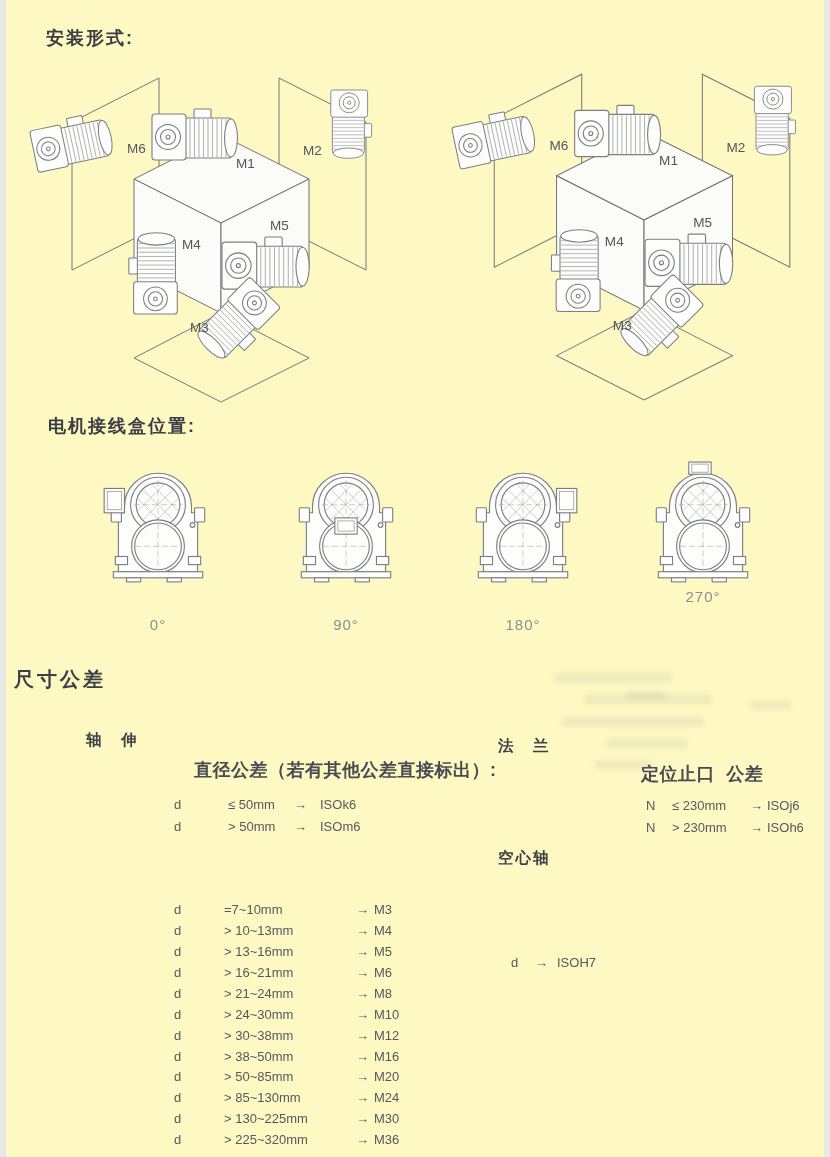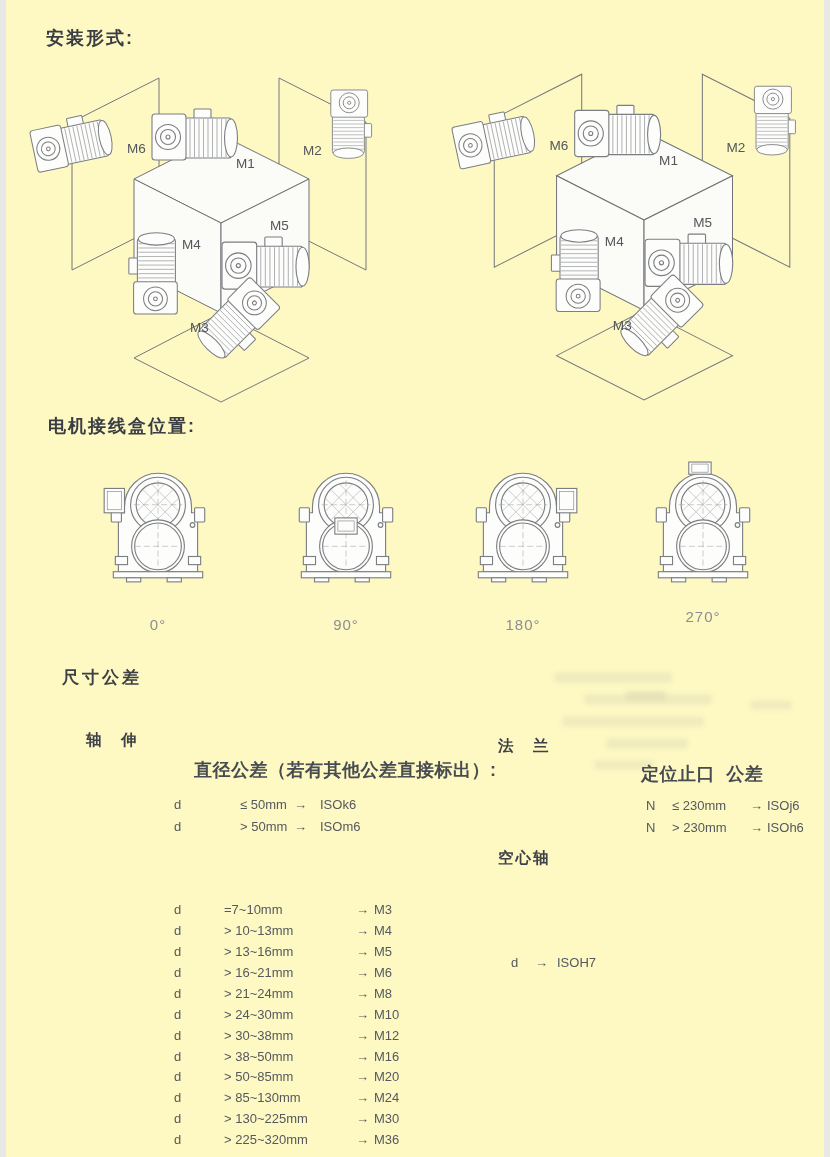--- a/index.html
+++ b/index.html
@@ -4,28 +4,28 @@
 <style>
   html,body{margin:0;padding:0;background:#e8e8e6;}
   .page{
     position:relative;width:818px;height:1157px;margin:0 auto;
     background:#fef9c3;overflow:hidden;
     font-family:"Liberation Sans","DejaVu Sans",sans-serif;
     color:#4e525a;
   }
   .abs{position:absolute;}
   .h-main{font-size:18px;font-weight:700;color:#3a3e44;letter-spacing:2px;}
-  .h-dim{font-size:17px;font-weight:600;color:#3c4046;letter-spacing:3px;margin-left:48px;}
+  .h-dim{font-size:20px;font-weight:600;color:#3c4046;letter-spacing:3px;}
   .h-sub{font-size:15.5px;font-weight:700;color:#3e4248;letter-spacing:2px;}
   .note{font-size:18px;font-weight:600;color:#474b52;letter-spacing:0.5px;}
   .deg{font-size:15px;color:#8b8e92;width:70px;text-align:center;letter-spacing:1px;}
   .row{position:absolute;font-size:13px;color:#54585f;height:16px;white-space:nowrap;}
   .row span{position:absolute;top:0;white-space:nowrap;}
   .c1{left:0;}
-  .drow .c2{left:66px;} .drow .c3{left:120px;} .drow .c4{left:146px;}
+  .drow .c2{left:54px;} .drow .c3{left:120px;} .drow .c4{left:146px;}
   .trow .c2{left:50px;} .trow .c3{left:182px;} .trow .c4{left:200px;}
   .frow .c2{left:26px;} .frow .c3{left:104px;} .frow .c4{left:121px;}
   .hrow .c3{left:24px;} .hrow .c4{left:46px;}
   svg text{font-family:"Liberation Sans","DejaVu Sans",sans-serif;}
   .mlabel{font-size:13.5px;fill:#54575b;}
   .bleed{position:absolute;background:rgba(110,116,130,0.09);filter:blur(2px);border-radius:3px;}
   .defs-holder{position:absolute;width:0;height:0;overflow:hidden;}
 </style>
 </head>
 <body>
@@ -136,21 +136,21 @@
     <use href="#jbase"></use>
     <g fill="#fdfdfb" stroke="#7b7e82" stroke-width="1.1">
       <rect x="41" y="2" width="22" height="12"></rect>
         <rect x="44" y="4" width="16" height="8" stroke-width="0.6"></rect>
     </g>
   </svg>
 
   <div class="abs deg" style="left:117px;top:616px;">0°</div>
   <div class="abs deg" style="left:305px;top:616px;">90°</div>
   <div class="abs deg" style="left:482px;top:616px;">180°</div>
-  <div class="abs deg" style="left:662px;top:608px;">270°</div>
+  <div class="abs deg" style="left:662px;top:588px;">270°</div>
 
   <div class="abs h-dim" style="left:8px;top:666px;">尺寸公差</div>
 
   <div class="abs h-sub" style="left:80px;top:730px;">轴　伸</div>
   <div class="abs note" style="left:188px;top:758px;">直径公差（若有其他公差直接标出）:</div>
 
   <div class="row drow" style="left:168px;top:797px;">
     <span class="c1">d</span>
     <span class="c2">≤ 50mm</span>
     <span class="c3">→</span>

